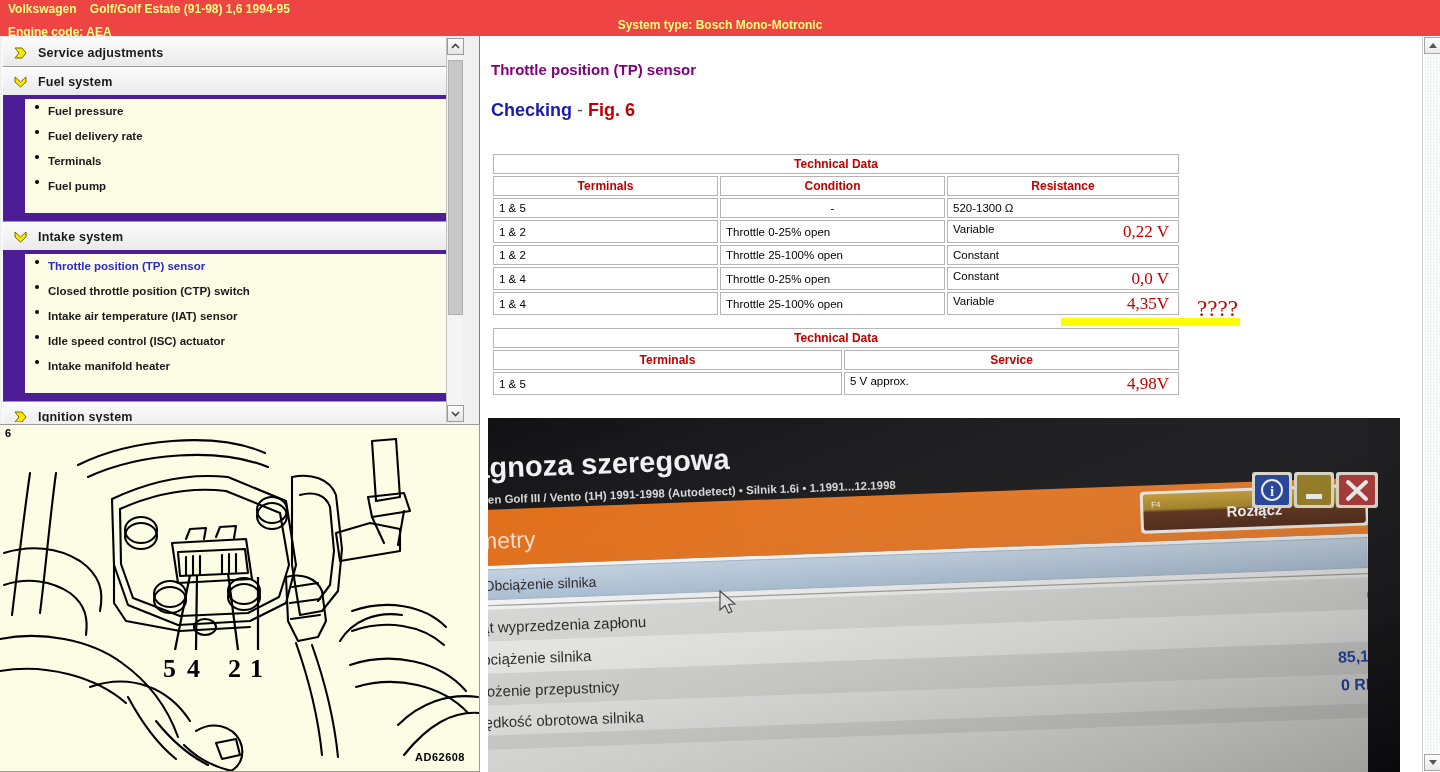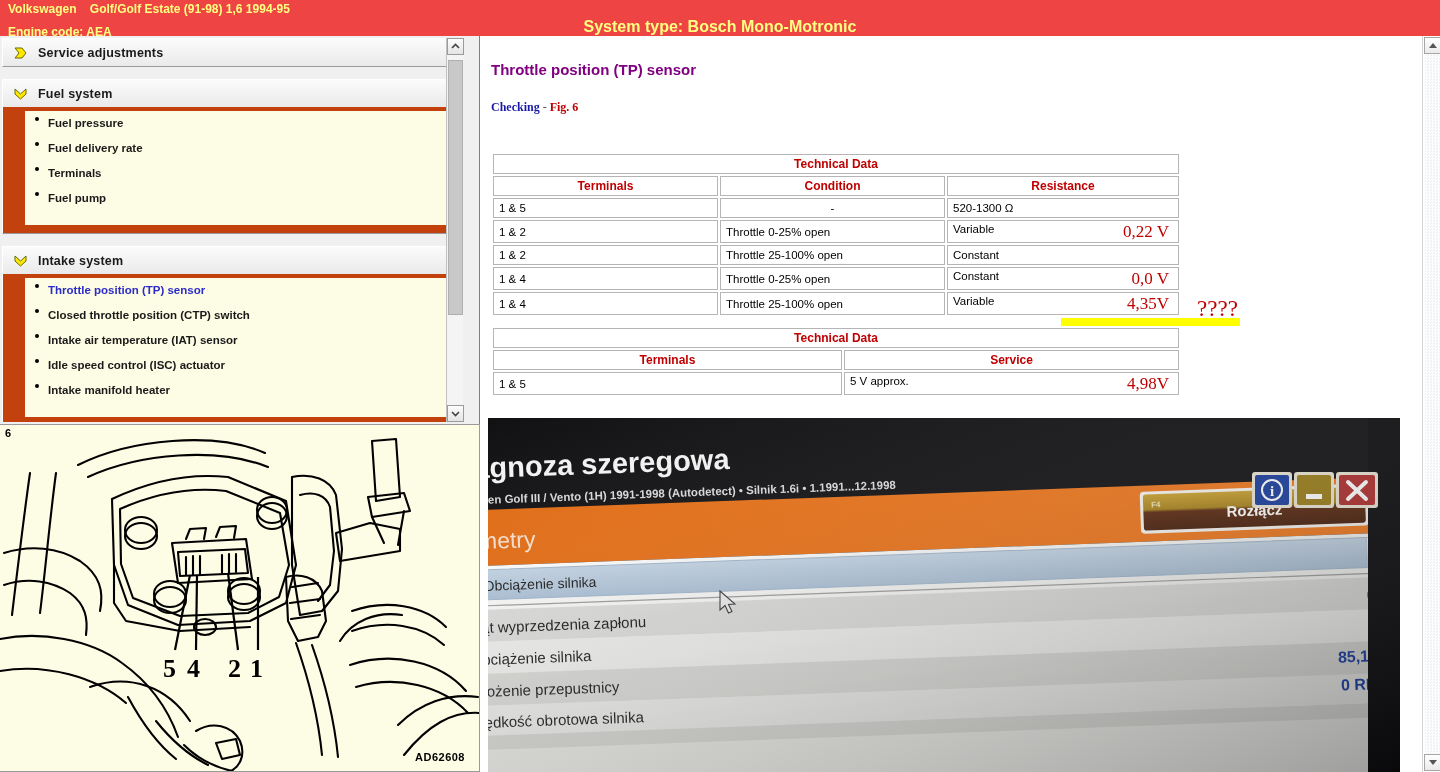--- a/index.html
+++ b/index.html
@@ -17,21 +17,21 @@
     width: 1440px; height: 36px;
     background: #ef4444;
     color: #ffff80;
     font-weight: bold;
     font-size: 12px;
   }
   #header-left { position: absolute; left: 8px; top: 2px; line-height: 15px; }
   #header-left .line2 { margin-top: 8px; }
   #header-center {
     position: absolute; left: 0; top: 18px; width: 1440px;
-    text-align: center; font-size: 16px; font-weight: bold;
+    text-align: center; font-size: 12px; font-weight: bold;
   }
 
   
   #left-col {
     position: absolute; left: 0; top: 36px;
     width: 480px; height: 736px;
     background: #d9d9d9;
   }
 
   
@@ -41,25 +41,25 @@
     background: #f0f0f0;
     border-right: 1px solid #808080;
     overflow: hidden;
   }
   #nav-scroll-area {
     position: absolute; left: 2px; top: 2px;
     width: 457px; height: 384px;
     overflow: hidden;
   }
   .nav-group {
-    background: #c2410c;
+    background: #4c1d95;
     border: 1px solid #9a9a9a;
     border-top-color: #ffffff;
     border-left-color: #ffffff;
-    margin-bottom: 12px;
+    margin-bottom: 0;
   }
   .nav-group-header {
     display: flex; align-items: center;
     height: 27px;
     padding-left: 10px;
     background: linear-gradient(#fbfbfb, #eaeaea);
     font-size: 12.5px; font-weight: bold; color: #1a1a1a;
     cursor: pointer;
   }
   .nav-group-header .label { margin-left: 10px; letter-spacing: .2px; }
@@ -142,21 +142,21 @@
   #doc-area {
     position: absolute; left: 0; top: 0;
     width: 941px; height: 736px;
     background: #ffffff;
     overflow: hidden;
   }
   #doc-title {
     position: absolute; left: 10px; top: 25px;
     font-size: 15px; font-weight: bold; color: #800080;
   }
-  #checking-line { position: absolute; left: 10px; top: 64px; font-size: 12px; font-weight: bold; font-family: Liberation Serif, serif; }
+  #checking-line { position: absolute; left: 10px; top: 64px; font-size: 18px; font-weight: bold; }
   #checking-line .chk { color: #1a1aa8; cursor: pointer; }
   #checking-line .dash { color: #555; font-weight: normal; }
   #checking-line .fig { color: #c00000; cursor: pointer; }
 
   
   .tech-table {
     position: absolute;
     border-collapse: separate;
     border-spacing: 2px;
     font-size: 11.5px;

